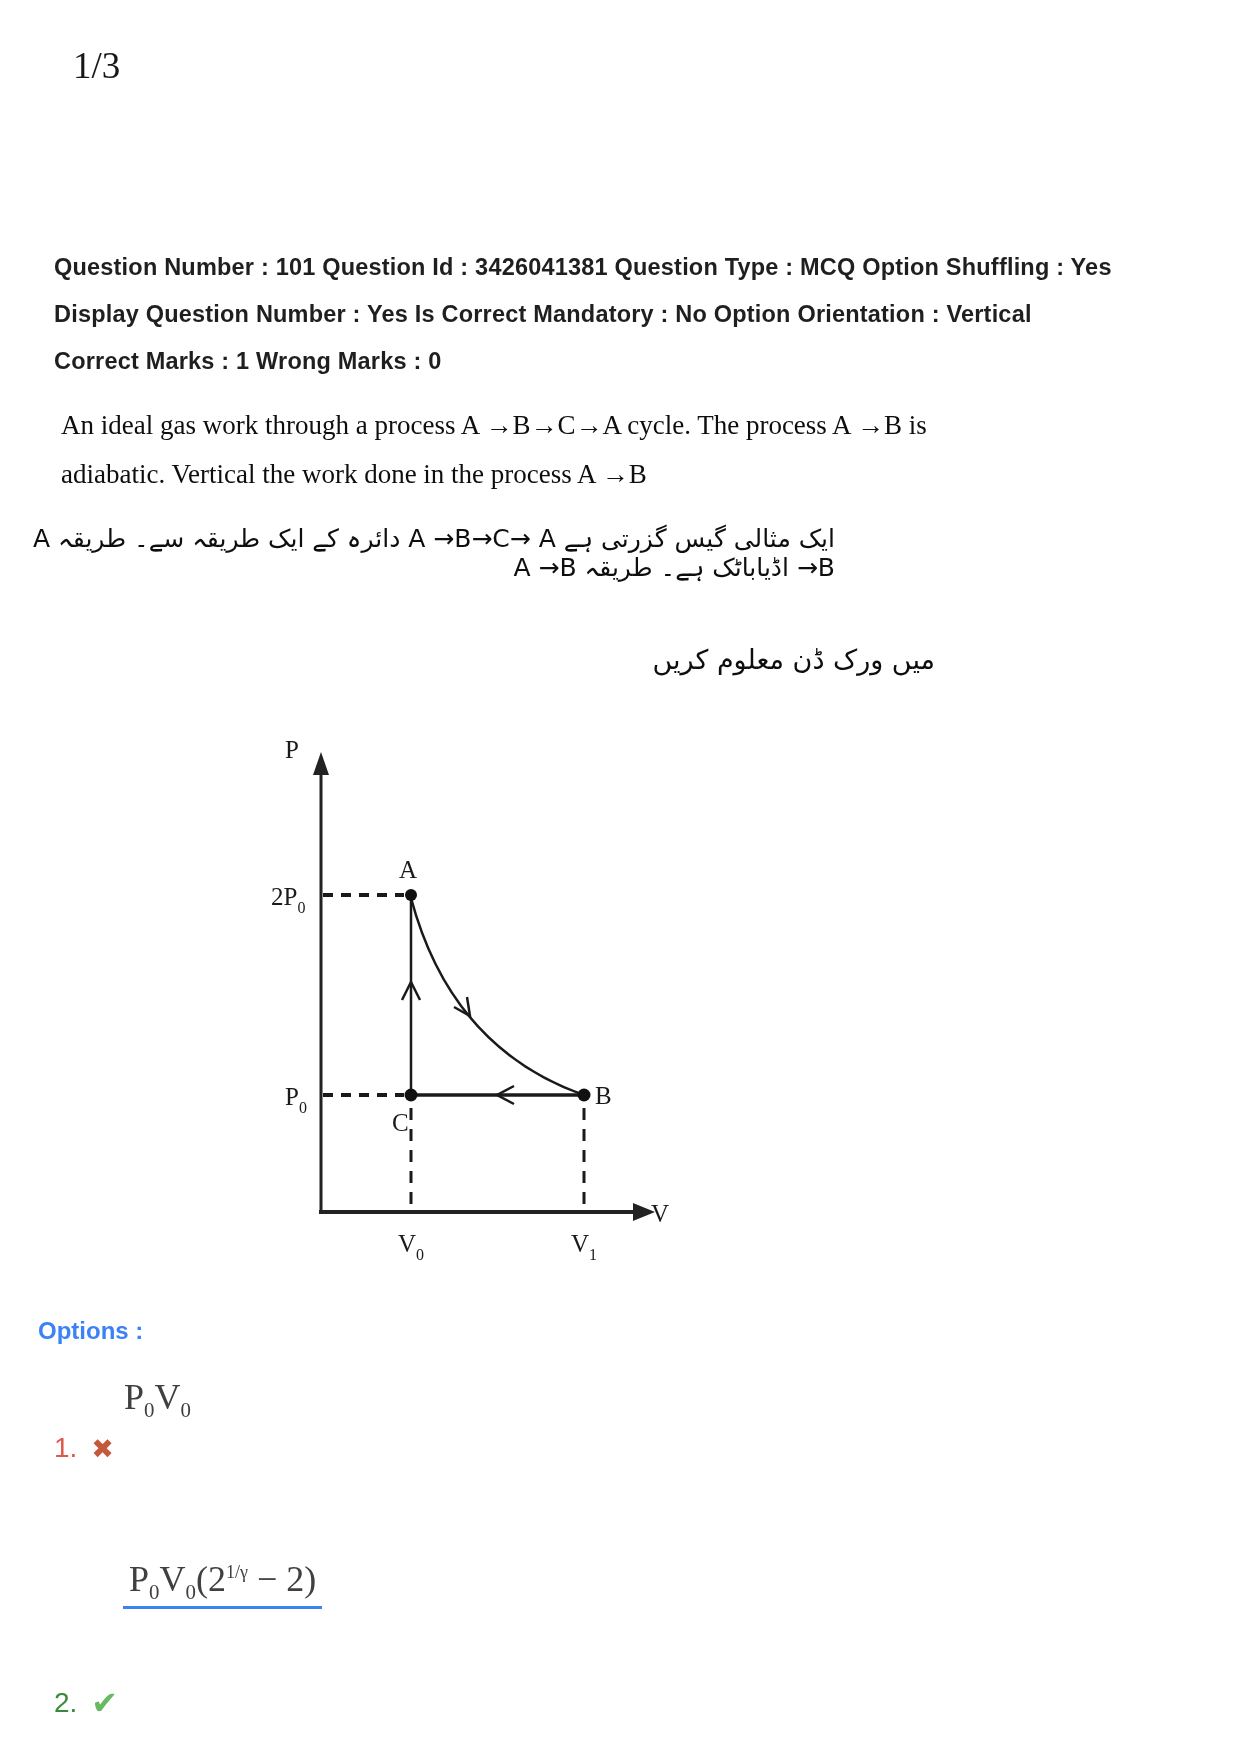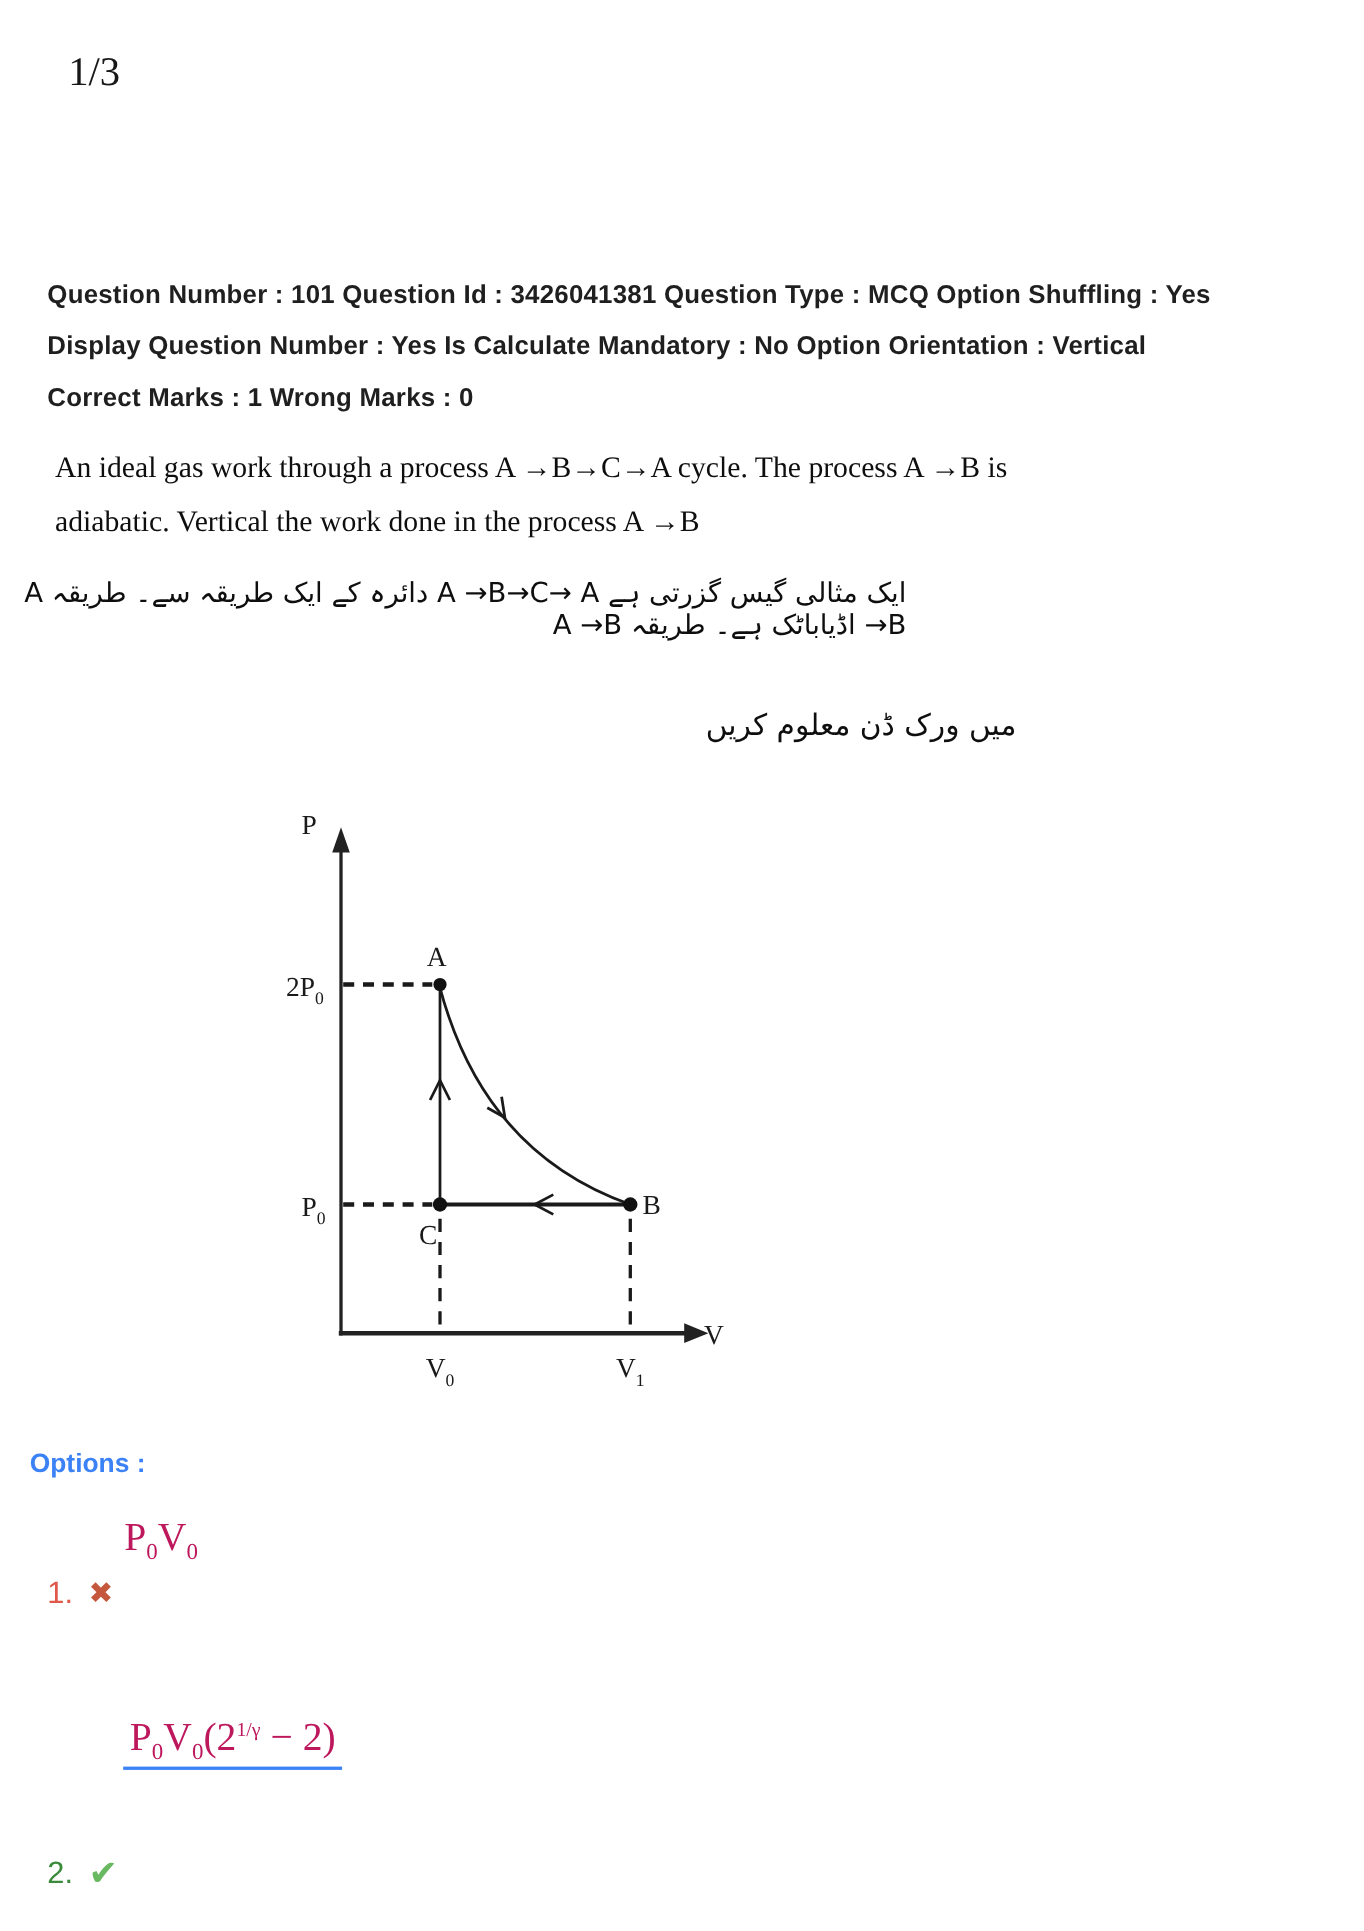--- a/index.html
+++ b/index.html
@@ -4,20 +4,21 @@
 <style>
   * { margin: 0; padding: 0; box-sizing: border-box; }
   body { background: #ffffff; font-family: "Liberation Sans", sans-serif; }
   .page {
     position: relative;
     width: 1216px;
     height: 1755px;
     background: #ffffff;
     overflow: hidden;
     color: #1c1c1c;
+    margin-left: 11px;
   }
   .page-indicator {
     position: absolute;
     left: 62px; top: 44px;
     font-family: "Liberation Serif", "DejaVu Serif", serif;
     font-size: 37px;
     color: #171717;
   }
   .meta-block {
     position: absolute;
@@ -67,21 +68,21 @@
     position: absolute;
     left: 27px; top: 1317px;
     font-family: "Liberation Sans", sans-serif;
     font-weight: 700;
     font-size: 24px;
     color: #3b82f6;
   }
   .formula {
     font-family: "Liberation Serif", "DejaVu Serif", serif;
     font-size: 36px;
-    color: #be185d;
+    color: #404040;
   }
   .formula sub { font-size: 0.58em; line-height: 0; }
   .formula sup { font-size: 0.5em; line-height: 0; }
   .opt1-formula { position: absolute; left: 113px; top: 1376px; }
   .opt1-marker  { position: absolute; left: 43px;  top: 1432px; }
   .opt2-formula { position: absolute; left: 112px; top: 1558px; text-align: center; }
   .opt2-marker  { position: absolute; left: 43px;  top: 1684px; }
   .opt-marker-row { display: flex; align-items: center; gap: 14px; }
   .opt-number {
     font-family: "Liberation Sans", sans-serif;
@@ -98,21 +99,21 @@
 </style>
 </head>
 <body>
 
 <div class="page">
 
   <div class="page-indicator">1/3</div>
 
   <div class="meta-block">
     <div class="meta-line">Question Number : 101 Question Id : 3426041381 Question Type : MCQ Option Shuffling : Yes</div>
-    <div class="meta-line">Display Question Number : Yes Is Calculate Mandatory : No Option Orientation : Vertical</div>
+    <div class="meta-line">Display Question Number : Yes Is Correct Mandatory : No Option Orientation : Vertical</div>
     <div class="meta-line">Correct Marks : 1 Wrong Marks : 0</div>
   </div>
 
   <div class="q-en q-en-1">An ideal gas work through a process  A →B→C→A  cycle. The process   A →B is</div>
   <div class="q-en q-en-2">adiabatic. Vertical the work done in the process  A →B</div>
 
   <div class="urdu urdu-2" dir="rtl">میں ورک ڈن معلوم کریں</div>
   <div class="urdu urdu-1" dir="rtl">ایک مثالی گیس گزرتی ہے A →B→C→ A دائرہ کے ایک طریقہ سے۔ طریقہ A →B اڈیاباٹک ہے۔ طریقہ A →B</div>
 
   <div class="diagram-wrap">

